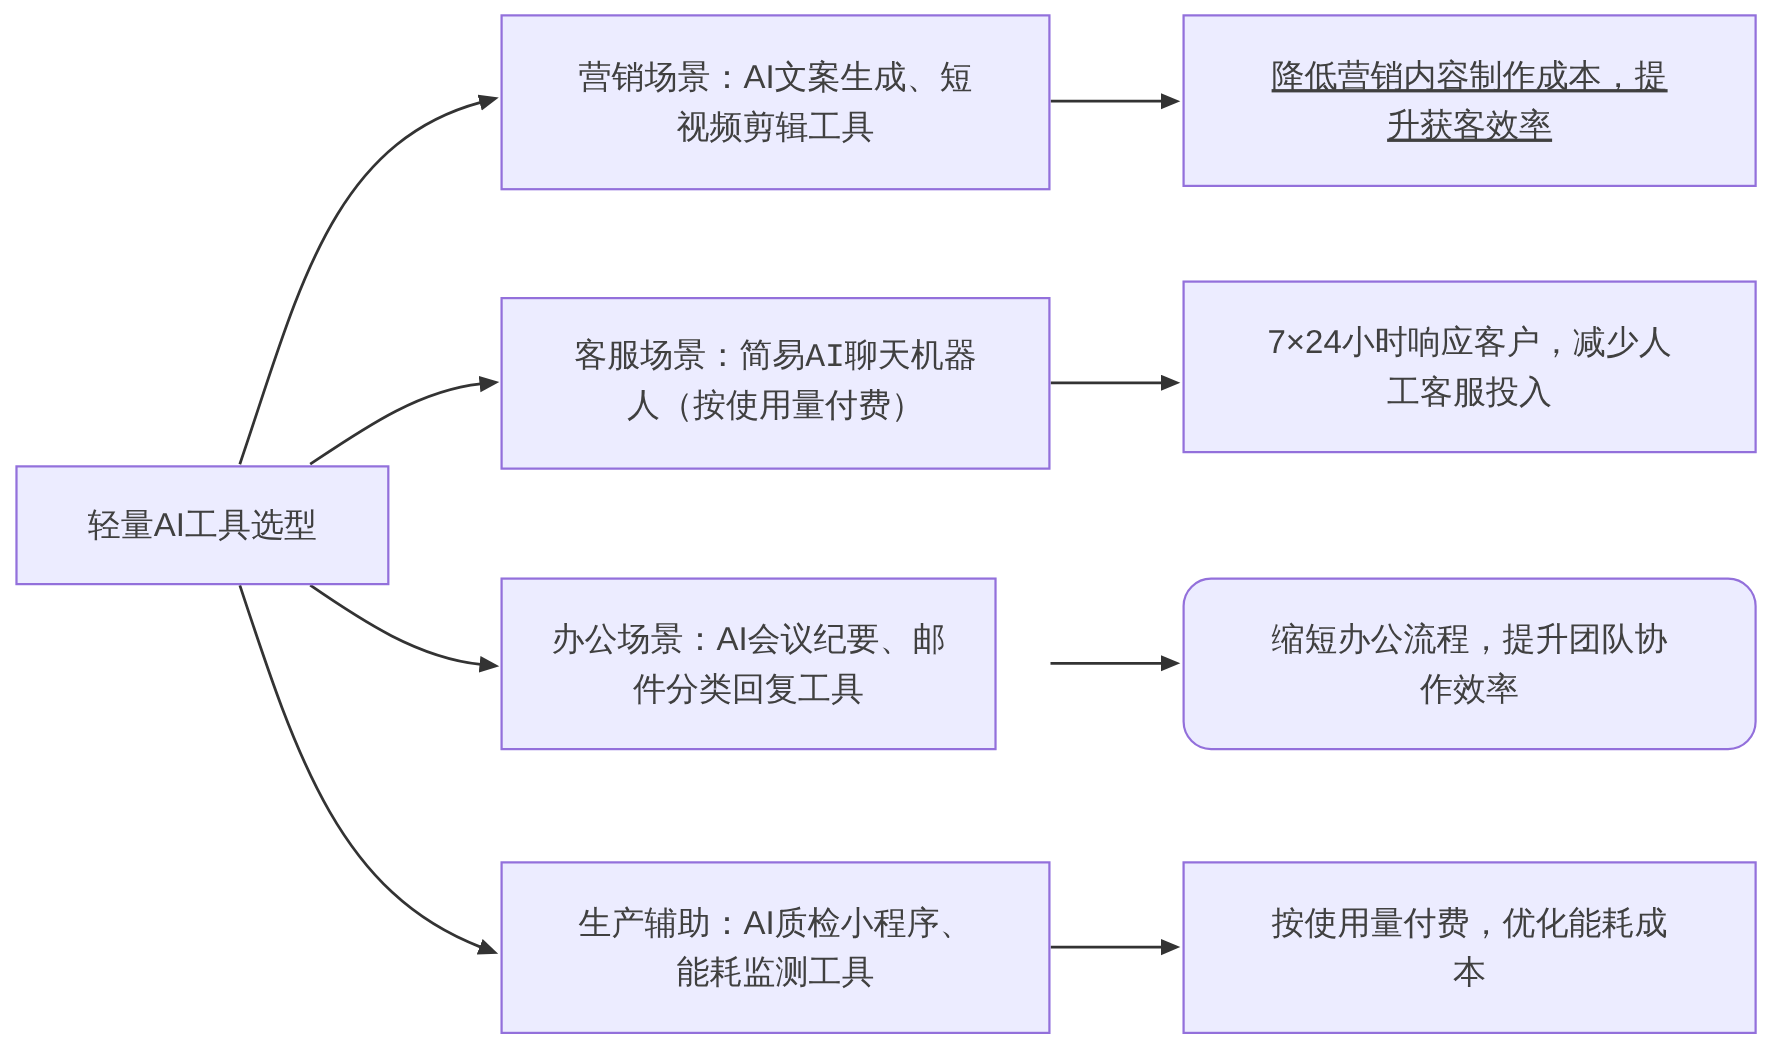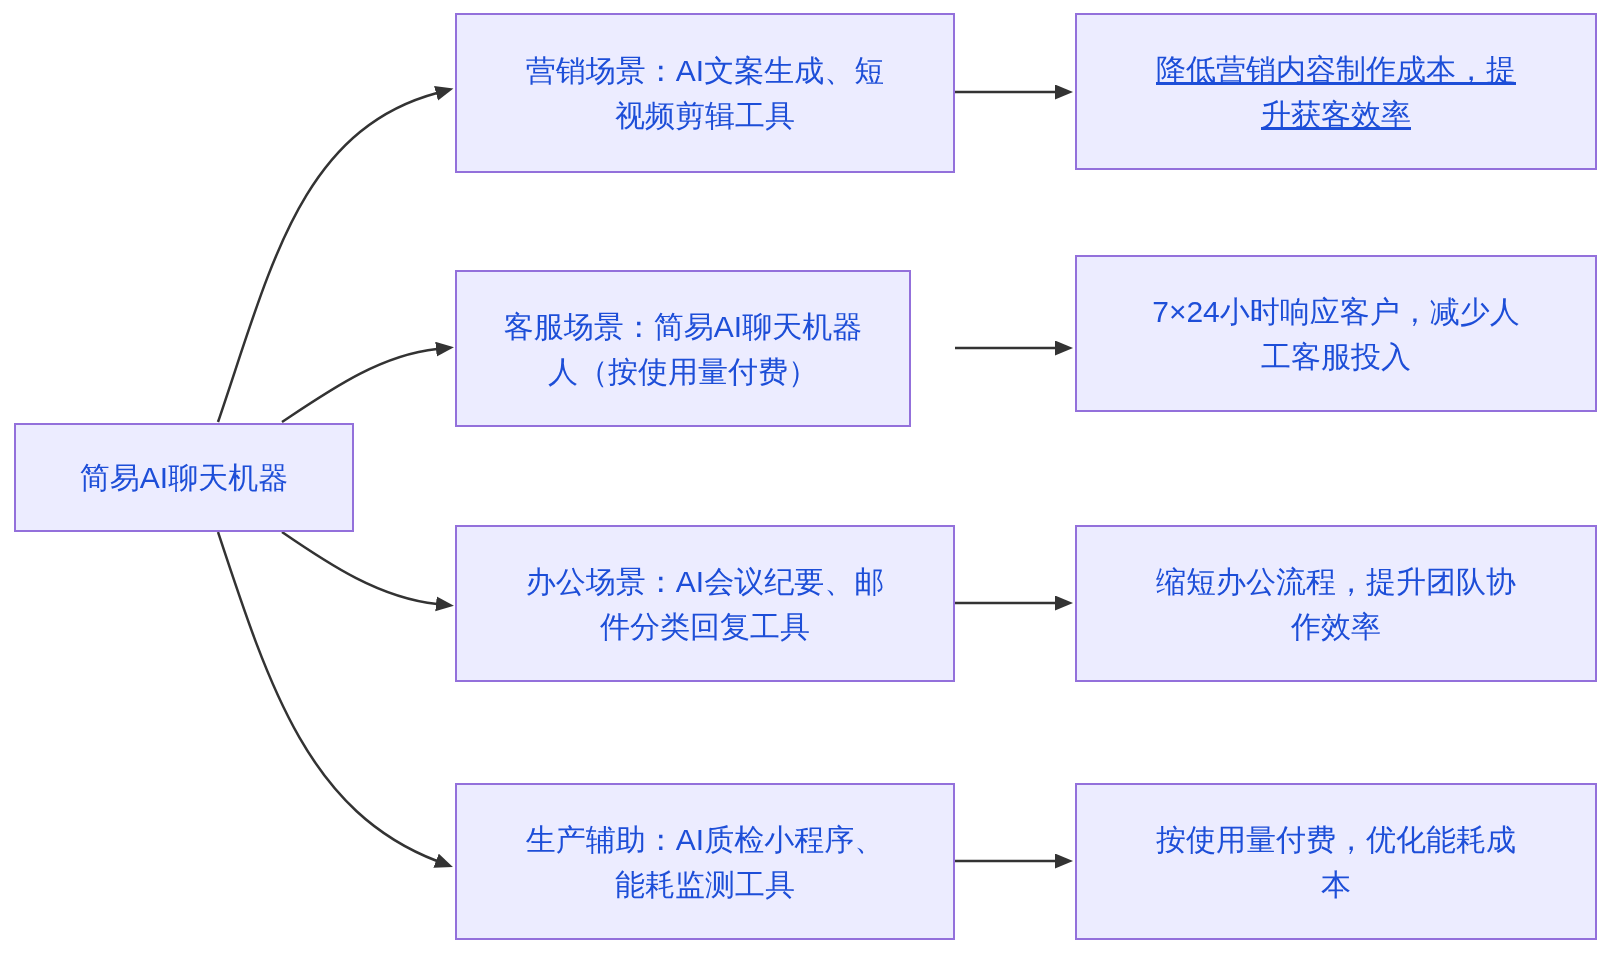--- a/index.html
+++ b/index.html
@@ -30,37 +30,37 @@
   }
   .node {
     position: absolute;
     box-sizing: border-box;
     background: #ECECFF;
     border: 2px solid #9370DB;
     display: flex;
     align-items: center;
     justify-content: center;
     text-align: center;
-    color: #1d4ed8;
+    color: #404040;
     font-size: 30px;
     line-height: 1.5;
   }
   .node-label {
     white-space: pre-line;
     padding: 0 10px;
   }
   
   .node-root  { left: 14px;   top: 423px; width: 340px; height: 109px; }
   .node-mid1  { left: 455px;  top: 13px;  width: 500px; height: 160px; }
-  .node-mid2  { left: 455px;  top: 270px; width: 456px; height: 157px; }
-  .node-mid3  { left: 455px;  top: 525px; width: 500px; height: 157px; }
+  .node-mid2  { left: 455px;  top: 270px; width: 500px; height: 157px; font-family: Liberation Mono, monospace; }
+  .node-mid3  { left: 455px;  top: 525px; width: 451px; height: 157px; }
   .node-mid4  { left: 455px;  top: 783px; width: 500px; height: 157px; }
   .node-right1 { left: 1075px; top: 13px;  width: 522px; height: 157px; text-decoration: underline; }
   .node-right2 { left: 1075px; top: 255px; width: 522px; height: 157px; }
-  .node-right3 { left: 1075px; top: 525px; width: 522px; height: 157px; }
+  .node-right3 { left: 1075px; top: 525px; width: 522px; height: 157px; border-radius: 26px; }
   .node-right4 { left: 1075px; top: 783px; width: 522px; height: 157px; }
 </style>
 </head>
 <body>
 
 <div class="diagram">
 
   <svg class="edges-layer" width="1611" height="956" viewBox="0 0 1611 956" xmlns="http://www.w3.org/2000/svg">
     <defs>
       <marker id="arrowhead" markerUnits="userSpaceOnUse" markerWidth="20" markerHeight="16" refX="1" refY="7.5" orient="auto">
@@ -71,21 +71,21 @@
     <path class="edge" d="M 282 422 C 330 390, 380 355, 437 349" marker-end="url(#arrowhead)" stroke="#333333"></path>
     <path class="edge" d="M 282 532 C 330 565, 380 598, 437 604" marker-end="url(#arrowhead)" stroke="#333333"></path>
     <path class="edge" d="M 218 532 C 270 690, 310 812, 437 861" marker-end="url(#arrowhead)" stroke="#333333"></path>
     <path class="edge" d="M 955 92 L 1056 92" marker-end="url(#arrowhead)" stroke="#333333"></path>
     <path class="edge" d="M 955 348 L 1056 348" marker-end="url(#arrowhead)" stroke="#333333"></path>
     <path class="edge" d="M 955 603 L 1056 603" marker-end="url(#arrowhead)" stroke="#333333"></path>
     <path class="edge" d="M 955 861 L 1056 861" marker-end="url(#arrowhead)" stroke="#333333"></path>
   </svg>
 
   <div class="node node-root">
-    <span class="node-label">简易AI聊天机器</span>
+    <span class="node-label">轻量AI工具选型</span>
   </div>
 
   <div class="node node-mid1">
     <span class="node-label">营销场景：AI文案生成、短
 视频剪辑工具</span>
   </div>
 
   <div class="node node-mid2">
     <span class="node-label">客服场景：简易AI聊天机器
 人（按使用量付费）</span>

